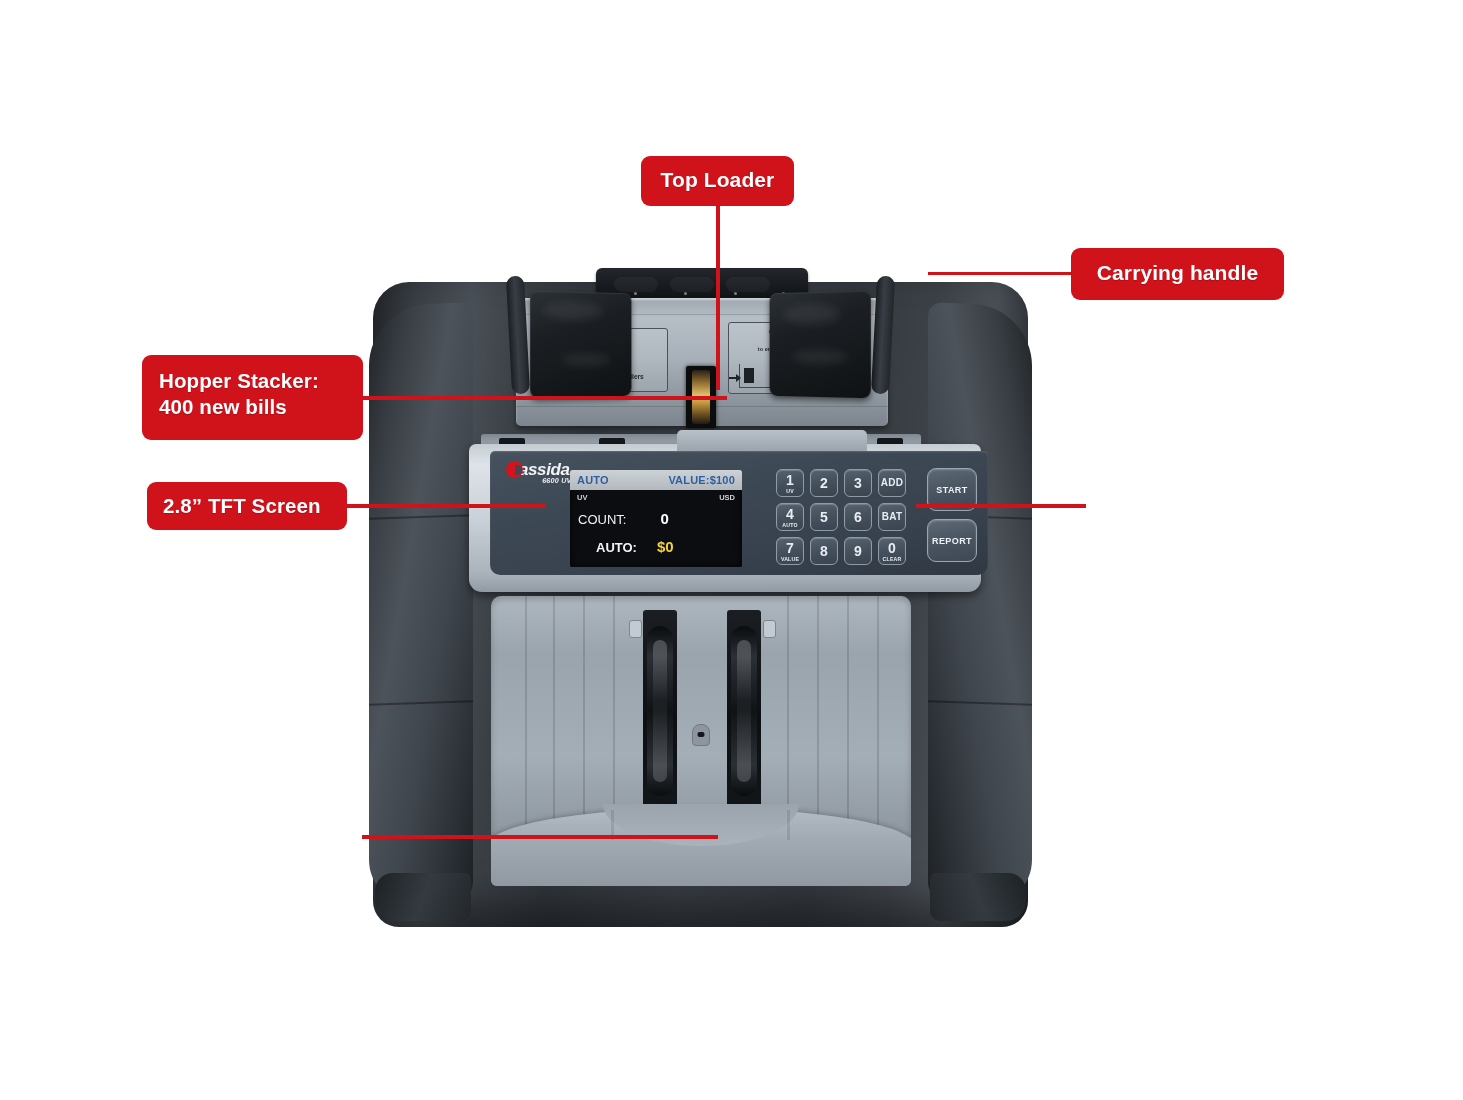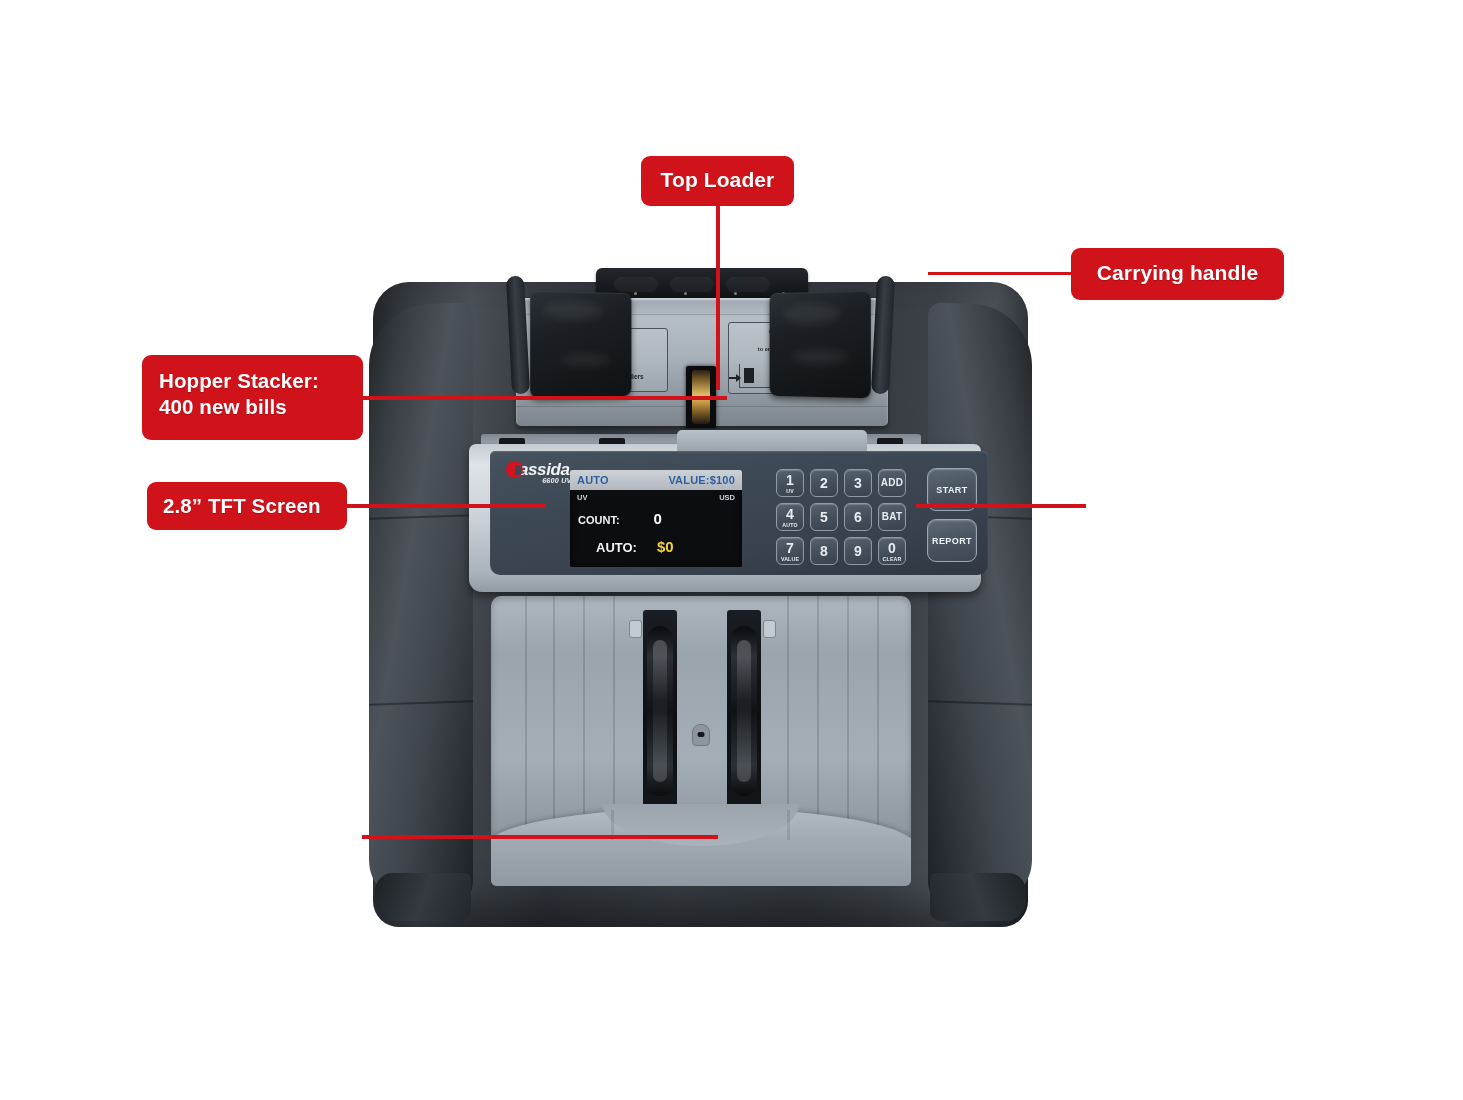--- a/index.html
+++ b/index.html
@@ -185,21 +185,21 @@
   .screen-hdr{
     position:absolute;left:0;top:0;width:100%;height:20px;
     background:linear-gradient(180deg,#cdd2d7,#b2b8be);
     display:flex;align-items:center;justify-content:space-between;
     padding:0 7px;box-sizing:border-box;
   }
   .screen-hdr span{color:#2f5f9e;font-size:11px;font-weight:bold;letter-spacing:.2px;}
   .scr-row-small{position:absolute;top:23px;left:0;width:100%;padding:0 7px;box-sizing:border-box;display:flex;justify-content:space-between;}
   .scr-row-small span{color:#cdd3d9;font-size:7.5px;font-weight:bold;}
   .scr-count{position:absolute;top:40px;left:0;width:100%;padding:0 8px;box-sizing:border-box;display:flex;align-items:baseline;}
-  .scr-count .k{color:#f1f4f7;font-size:11px;font-weight:bold;}
+  .scr-count .k{color:#f1f4f7;font-size:13px;font-weight:normal;}
   .scr-count .v{color:#ffffff;font-size:15px;font-weight:bold;margin-left:34px;}
   .scr-total{position:absolute;top:68px;left:0;width:100%;padding:0 8px;box-sizing:border-box;display:flex;align-items:baseline;}
   .scr-total .k{color:#f1f4f7;font-size:13px;font-weight:bold;margin-left:18px;}
   .scr-total .v{color:#f5d23c;font-size:15px;font-weight:bold;margin-left:20px;}
 
   
   .keypad{position:absolute;left:286px;top:18px;width:150px;height:100px;}
   .key{
     position:absolute;width:28px;height:28px;
     background:linear-gradient(170deg,#56626f 0%,#46515e 45%,#3a4450 100%);

